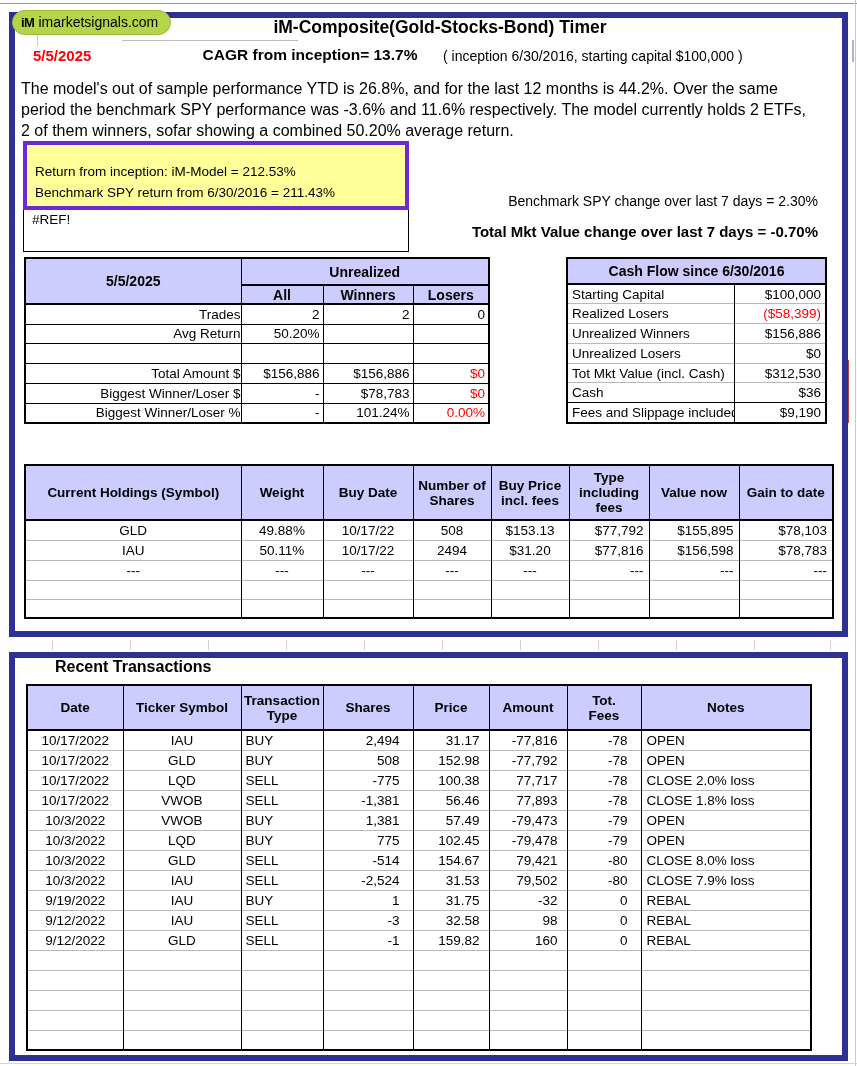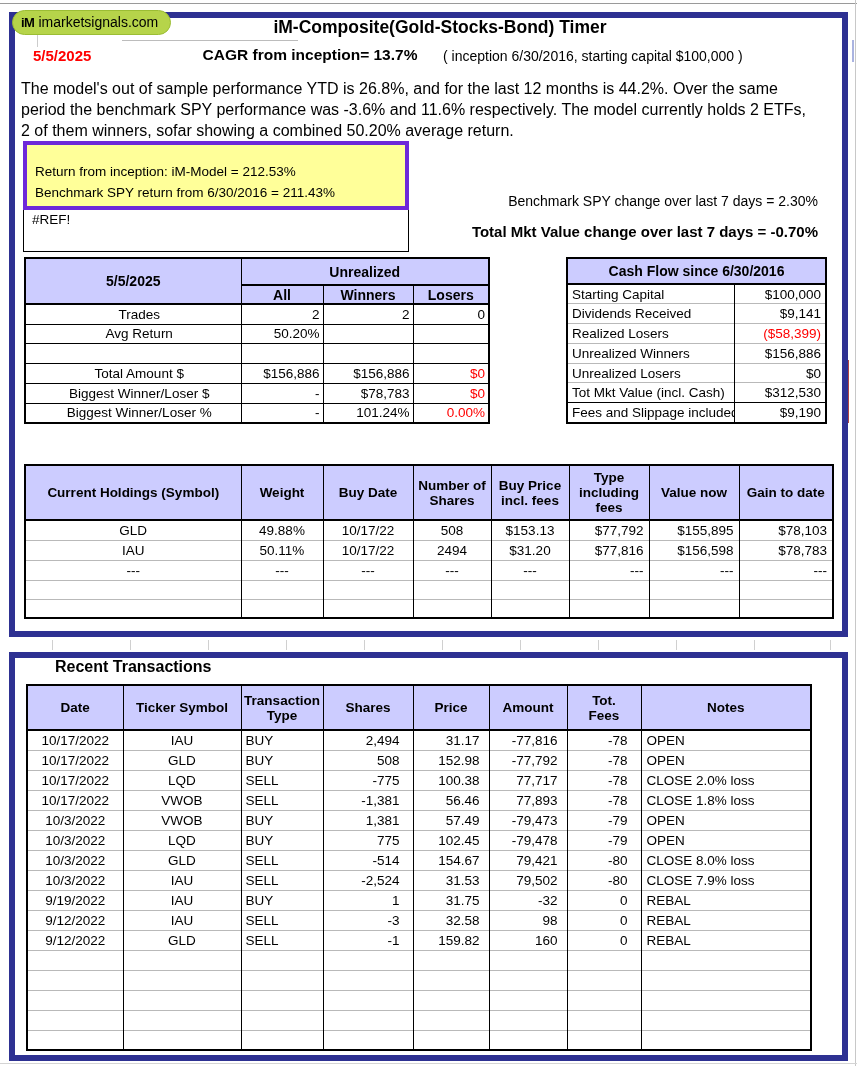--- a/index.html
+++ b/index.html
@@ -46,21 +46,21 @@
   .red{color:#ff0000;}
 
   
   .t-unreal{left:24px;top:257px;width:464px;}
   .t-unreal thead tr:nth-child(1) th{height:25px;font-size:14px;}
   .t-unreal thead tr:nth-child(2) th{height:17px;font-size:14px;}
   .t-unreal thead th{border-bottom:2px solid #000;}
   .t-unreal tbody tr{height:20px;}
   .t-unreal tbody tr:nth-child(2){height:19px;}
   .t-unreal td{border-top:1px solid #000;}
-  .t-unreal td:first-child{text-align:center;padding-left:12px;}
+  .t-unreal td:first-child{text-align:right;padding-left:12px;}
   .t-unreal td:not(:first-child){text-align:right;padding-right:3px;}
 
   
   .t-cash{left:566px;top:257px;width:259px;}
   .t-cash thead th{height:24px;font-size:14px;border-bottom:2px solid #000;}
   .t-cash tbody tr{height:19.8px;}
   .t-cash td{border-top:1px solid #b9b9b9;}
   .t-cash tbody tr:nth-child(7) td,
   .t-cash tbody tr:nth-child(8) td,
   .t-cash tbody tr:nth-child(9) td{border-top:1px solid #000;}
@@ -204,38 +204,38 @@
     <tr>
       <th colspan="2">Cash Flow since 6/30/2016</th>
     </tr>
   </thead>
   <tbody id="cash-body">
       <tr>
         <td>Starting Capital</td>
         <td>$100,000</td>
       </tr>
       <tr>
-        <td>Dividends Received</td>
-        <td>$9,141</td>
-      </tr>
-      <tr>
         <td>Realized Losers</td>
         <td class="red">($58,399)</td>
       </tr>
       <tr>
         <td>Unrealized Winners</td>
         <td>$156,886</td>
       </tr>
       <tr>
         <td>Unrealized Losers</td>
         <td>$0</td>
       </tr>
       <tr>
         <td>Tot Mkt Value (incl. Cash)</td>
         <td>$312,530</td>
+      </tr>
+      <tr>
+        <td>Cash</td>
+        <td>$36</td>
       </tr>
       <tr>
         <td>Fees and Slippage included</td>
         <td>$9,190</td>
       </tr>
     </tbody>
 </table>
 
 <table class="t-hold">
   <colgroup>

